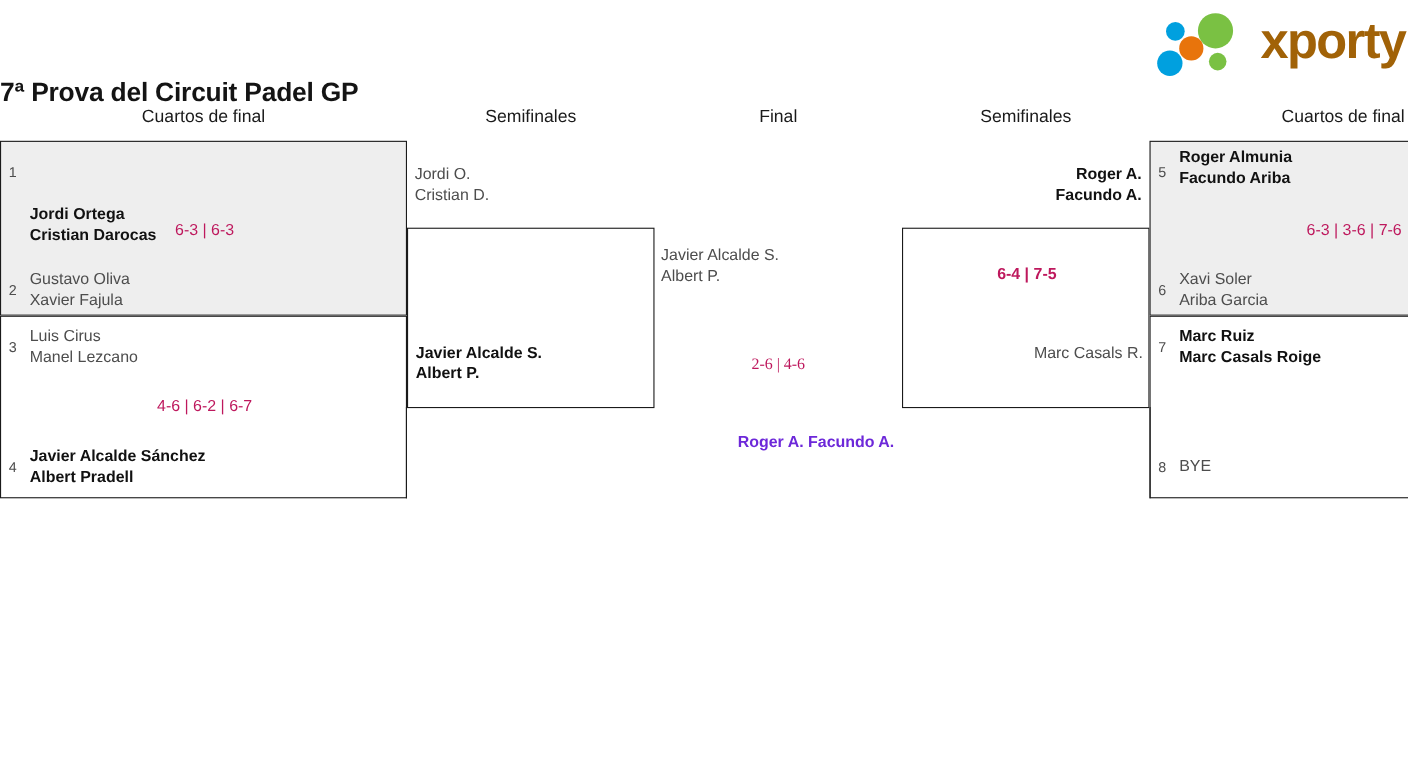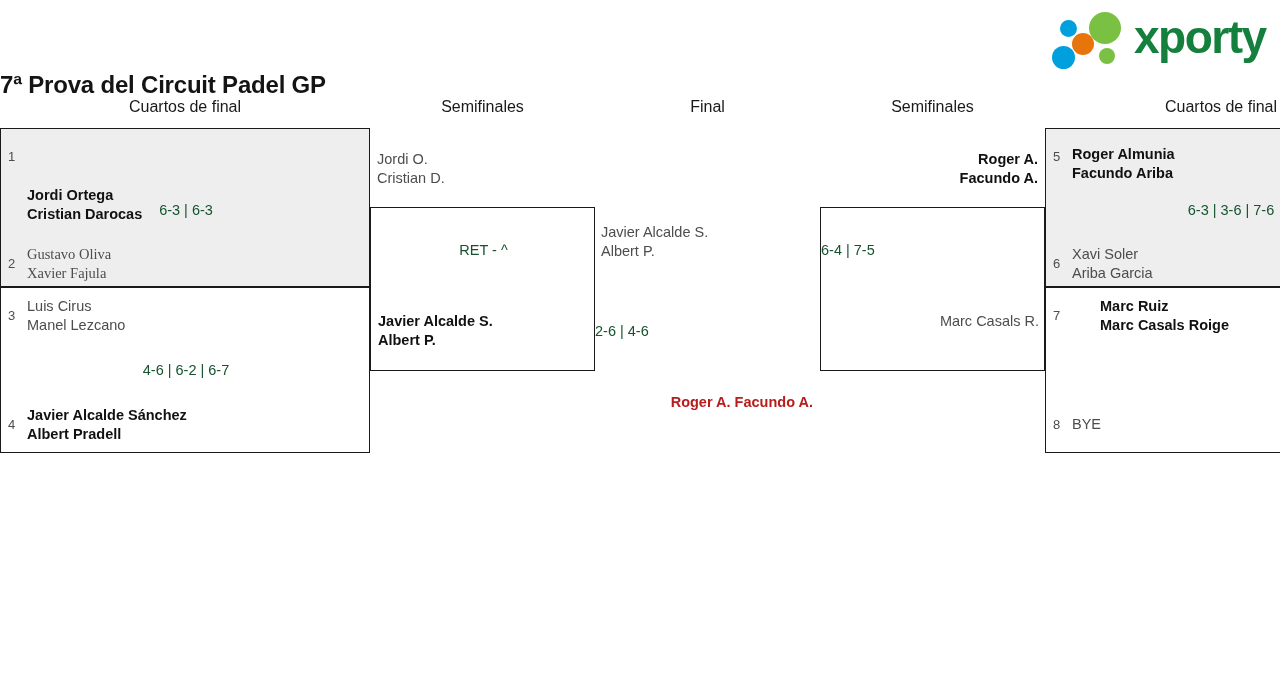--- a/index.html
+++ b/index.html
@@ -88,30 +88,30 @@
     font-size: 13px;
     line-height: 19px;
     color: #4d4d4d;
     white-space: nowrap;
   }
 
   .score {
     position: absolute;
     font-size: 14.5px;
     line-height: 19px;
-    color: #14532d;
+    color: #be185d;
     white-space: nowrap;
   }
 
   .champion {
     position: absolute;
     font-size: 14.5px;
     line-height: 19px;
     font-weight: bold;
-    color: #b91c1c;
+    color: #6d28d9;
     text-align: right;
     white-space: nowrap;
   }
 
   .connector {
     position: absolute;
     background: #1a1a1a;
   }
 </style>
 </head>
@@ -123,39 +123,39 @@
     <div>7ª Prova del Circuit Padel GP</div>
     <div>1era Masculina. 1era Masculina</div>
   </div>
 
   <div id="brand-logo">
     <span class="dot" style="left:18px; top:12px; width:17px; height:17px; background:#00a0df;"></span>
     <span class="dot" style="left:47px; top:4px; width:32px; height:32px; background:#7ac143;"></span>
     <span class="dot" style="left:30px; top:25px; width:22px; height:22px; background:#e8740c;"></span>
     <span class="dot" style="left:10px; top:38px; width:23px; height:23px; background:#00a0df;"></span>
     <span class="dot" style="left:57px; top:40px; width:16px; height:16px; background:#7ac143;"></span>
-    <span id="brand-wordmark" style="color:#15803d;">xporty</span>
+    <span id="brand-wordmark" style="color:#a16207;margin-left:12px;">xporty</span>
   </div>
 </div>
 
 <div class="round-header" style="left:0px; width:370px;">Cuartos de final</div>
 <div class="round-header" style="left:370px; width:225px;">Semifinales</div>
 <div class="round-header" style="left:595px; width:225px;">Final</div>
 <div class="round-header" style="left:820px; width:225px;">Semifinales</div>
 <div class="round-header" style="left:1045px; width:370px; text-align:left; padding-left:120px; box-sizing:border-box;">Cuartos de final</div>
 
 <div class="match-box shaded" style="left:0px; top:128px; width:370px; height:159px;">
   <span class="seed" style="left:7px; top:18px;">1</span>
   <div class="team winner" style="left:26px; top:9px;margin-top:48px;">
     <span class="line">Jordi Ortega</span>
     <span class="line">Cristian Darocas</span>
   </div>
   <span class="score" style="left:0px; top:72px; width:370px; text-align:center;">6-3 | 6-3</span>
   <span class="seed" style="left:7px; top:125px;">2</span>
-  <div class="team loser" style="left:26px; top:116px;font-family:Liberation Serif, serif;">
+  <div class="team loser" style="left:26px; top:116px;">
     <span class="line">Gustavo Oliva</span>
     <span class="line">Xavier Fajula</span>
   </div>
 </div>
 
 <div class="match-box" style="left:0px; top:287px; width:370px; height:166px;">
   <span class="seed" style="left:7px; top:18px;">3</span>
   <div class="team loser" style="left:26px; top:9px;">
     <span class="line">Luis Cirus</span>
     <span class="line">Manel Lezcano</span>
@@ -167,67 +167,66 @@
     <span class="line">Albert Pradell</span>
   </div>
 </div>
 
 <div class="team loser" style="left:377px; top:150px;">
   <span class="line">Jordi O.</span>
   <span class="line">Cristian D.</span>
 </div>
 
 <div class="match-box" style="left:370px; top:207px; width:225px; height:164px;">
-  <span class="score" style="left:0px; top:33px; width:225px; text-align:center;">RET - ^</span>
   <div class="team winner" style="left:7px; top:104px;">
     <span class="line">Javier Alcalde S.</span>
     <span class="line">Albert P.</span>
   </div>
 </div>
 
 <div class="team loser" style="left:601px; top:223px;">
   <span class="line">Javier Alcalde S.</span>
   <span class="line">Albert P.</span>
 </div>
-<span class="score" style="left:595px; top:322px; width:225px; ">2-6 | 4-6</span>
+<span class="score" style="left:595px; top:322px; width:225px; text-align:center;font-family:Liberation Serif, serif;">2-6 | 4-6</span>
 
 <div class="champion" style="left:595px; top:393px; width:218px;">
   <span class="line">Roger A.</span>
   <span class="line">Facundo A.</span>
 </div>
 
 <div class="team winner" style="left:820px; top:150px; width:218px; text-align:right;">
   <span class="line">Roger A.</span>
   <span class="line">Facundo A.</span>
 </div>
 
 <div class="match-box" style="left:820px; top:207px; width:225px; height:164px;">
-  <span class="score" style="left:0px; top:33px; width:225px; text-align:left;">6-4 | 7-5</span>
+  <span class="score" style="left:0px; top:33px; width:225px; text-align:center;font-weight:bold;">6-4 | 7-5</span>
   <div class="team loser" style="left:0px; top:104px; width:218px; text-align:right;">
     <span class="line">Marc Casals R.</span>
   </div>
 </div>
 
 <div class="match-box shaded" style="left:1045px; top:128px; width:370px; height:159px;">
   <span class="seed" style="left:7px; top:18px;">5</span>
-  <div class="team winner" style="left:26px; top:16px;">
+  <div class="team winner" style="left:26px; top:5px;">
     <span class="line">Roger Almunia</span>
     <span class="line">Facundo Ariba</span>
   </div>
   <span class="score" style="left:0px; top:72px; width:370px; text-align:center;">6-3 | 3-6 | 7-6</span>
   <span class="seed" style="left:7px; top:125px;">6</span>
   <div class="team loser" style="left:26px; top:116px;">
     <span class="line">Xavi Soler</span>
     <span class="line">Ariba Garcia</span>
   </div>
 </div>
 
 <div class="match-box" style="left:1045px; top:287px; width:370px; height:166px;">
   <span class="seed" style="left:7px; top:18px;">7</span>
-  <div class="team winner" style="left:26px; top:9px;margin-left:28px;">
+  <div class="team winner" style="left:26px; top:9px;">
     <span class="line">Marc Ruiz</span>
     <span class="line">Marc Casals Roige</span>
   </div>
   <span class="score" style="left:0px; top:73px; width:370px; text-align:center;"></span>
   <span class="seed" style="left:7px; top:127px;">8</span>
   <div class="team loser" style="left:26px; top:127px;">
     <span class="line">BYE</span>
   </div>
 </div>
 

